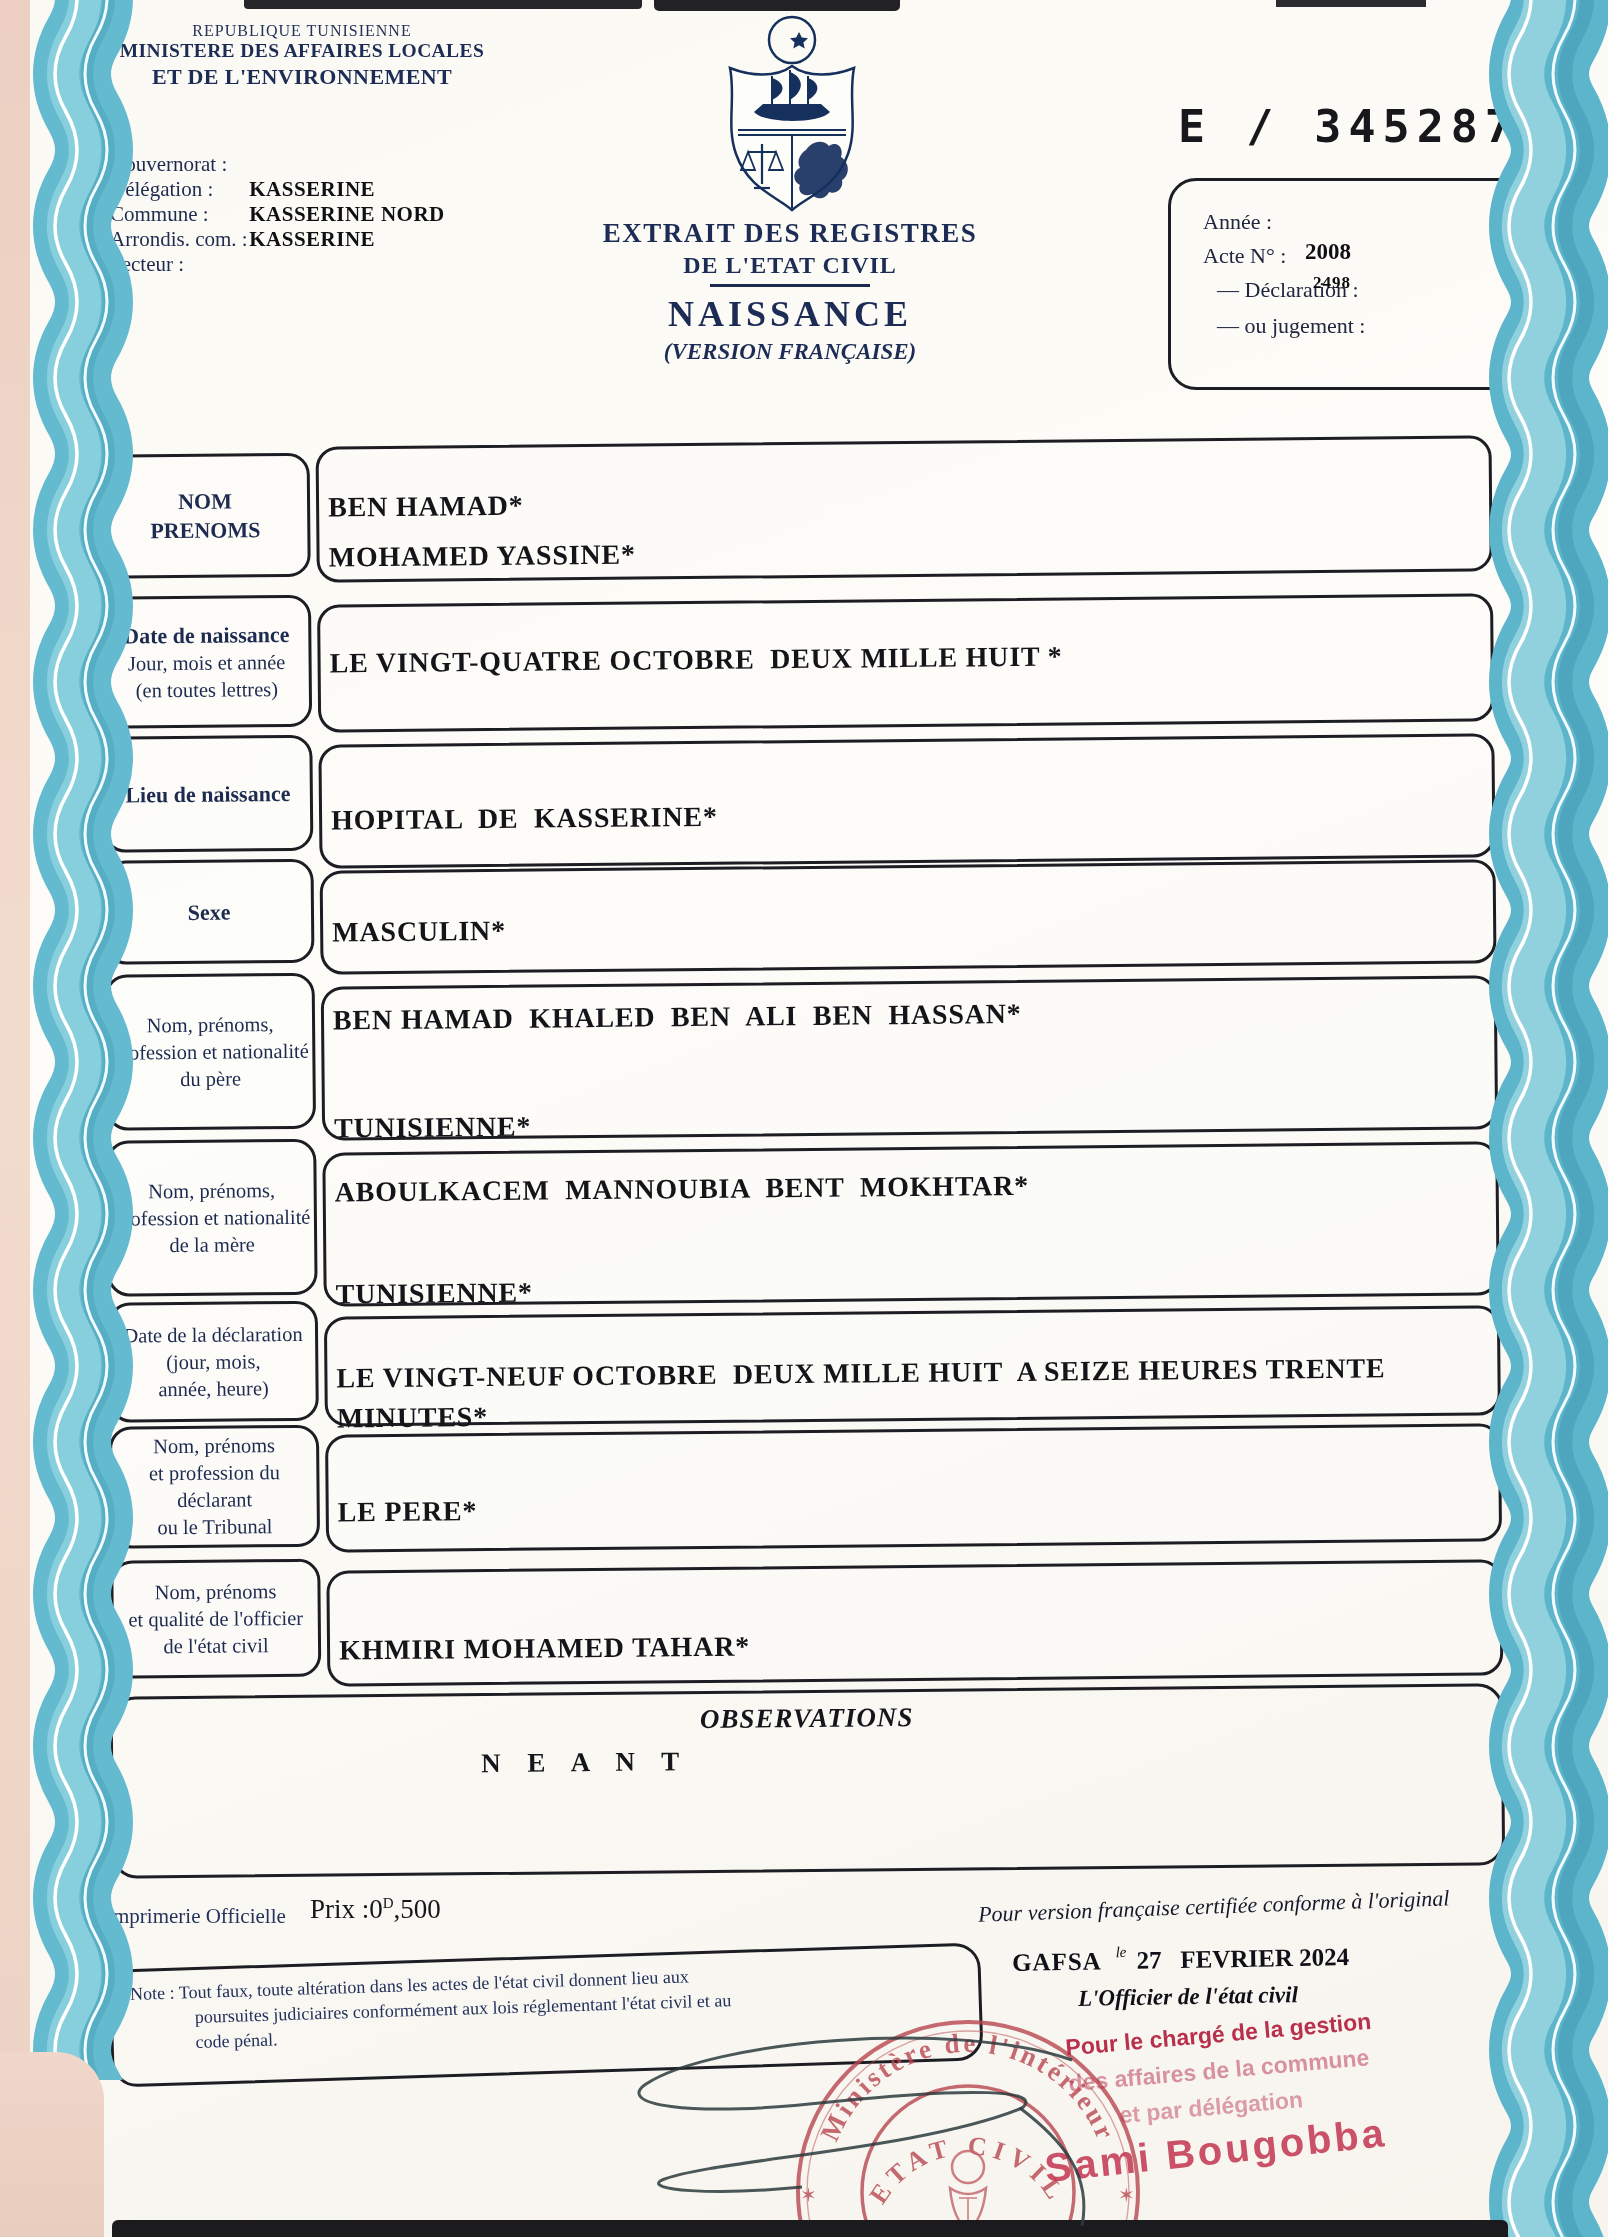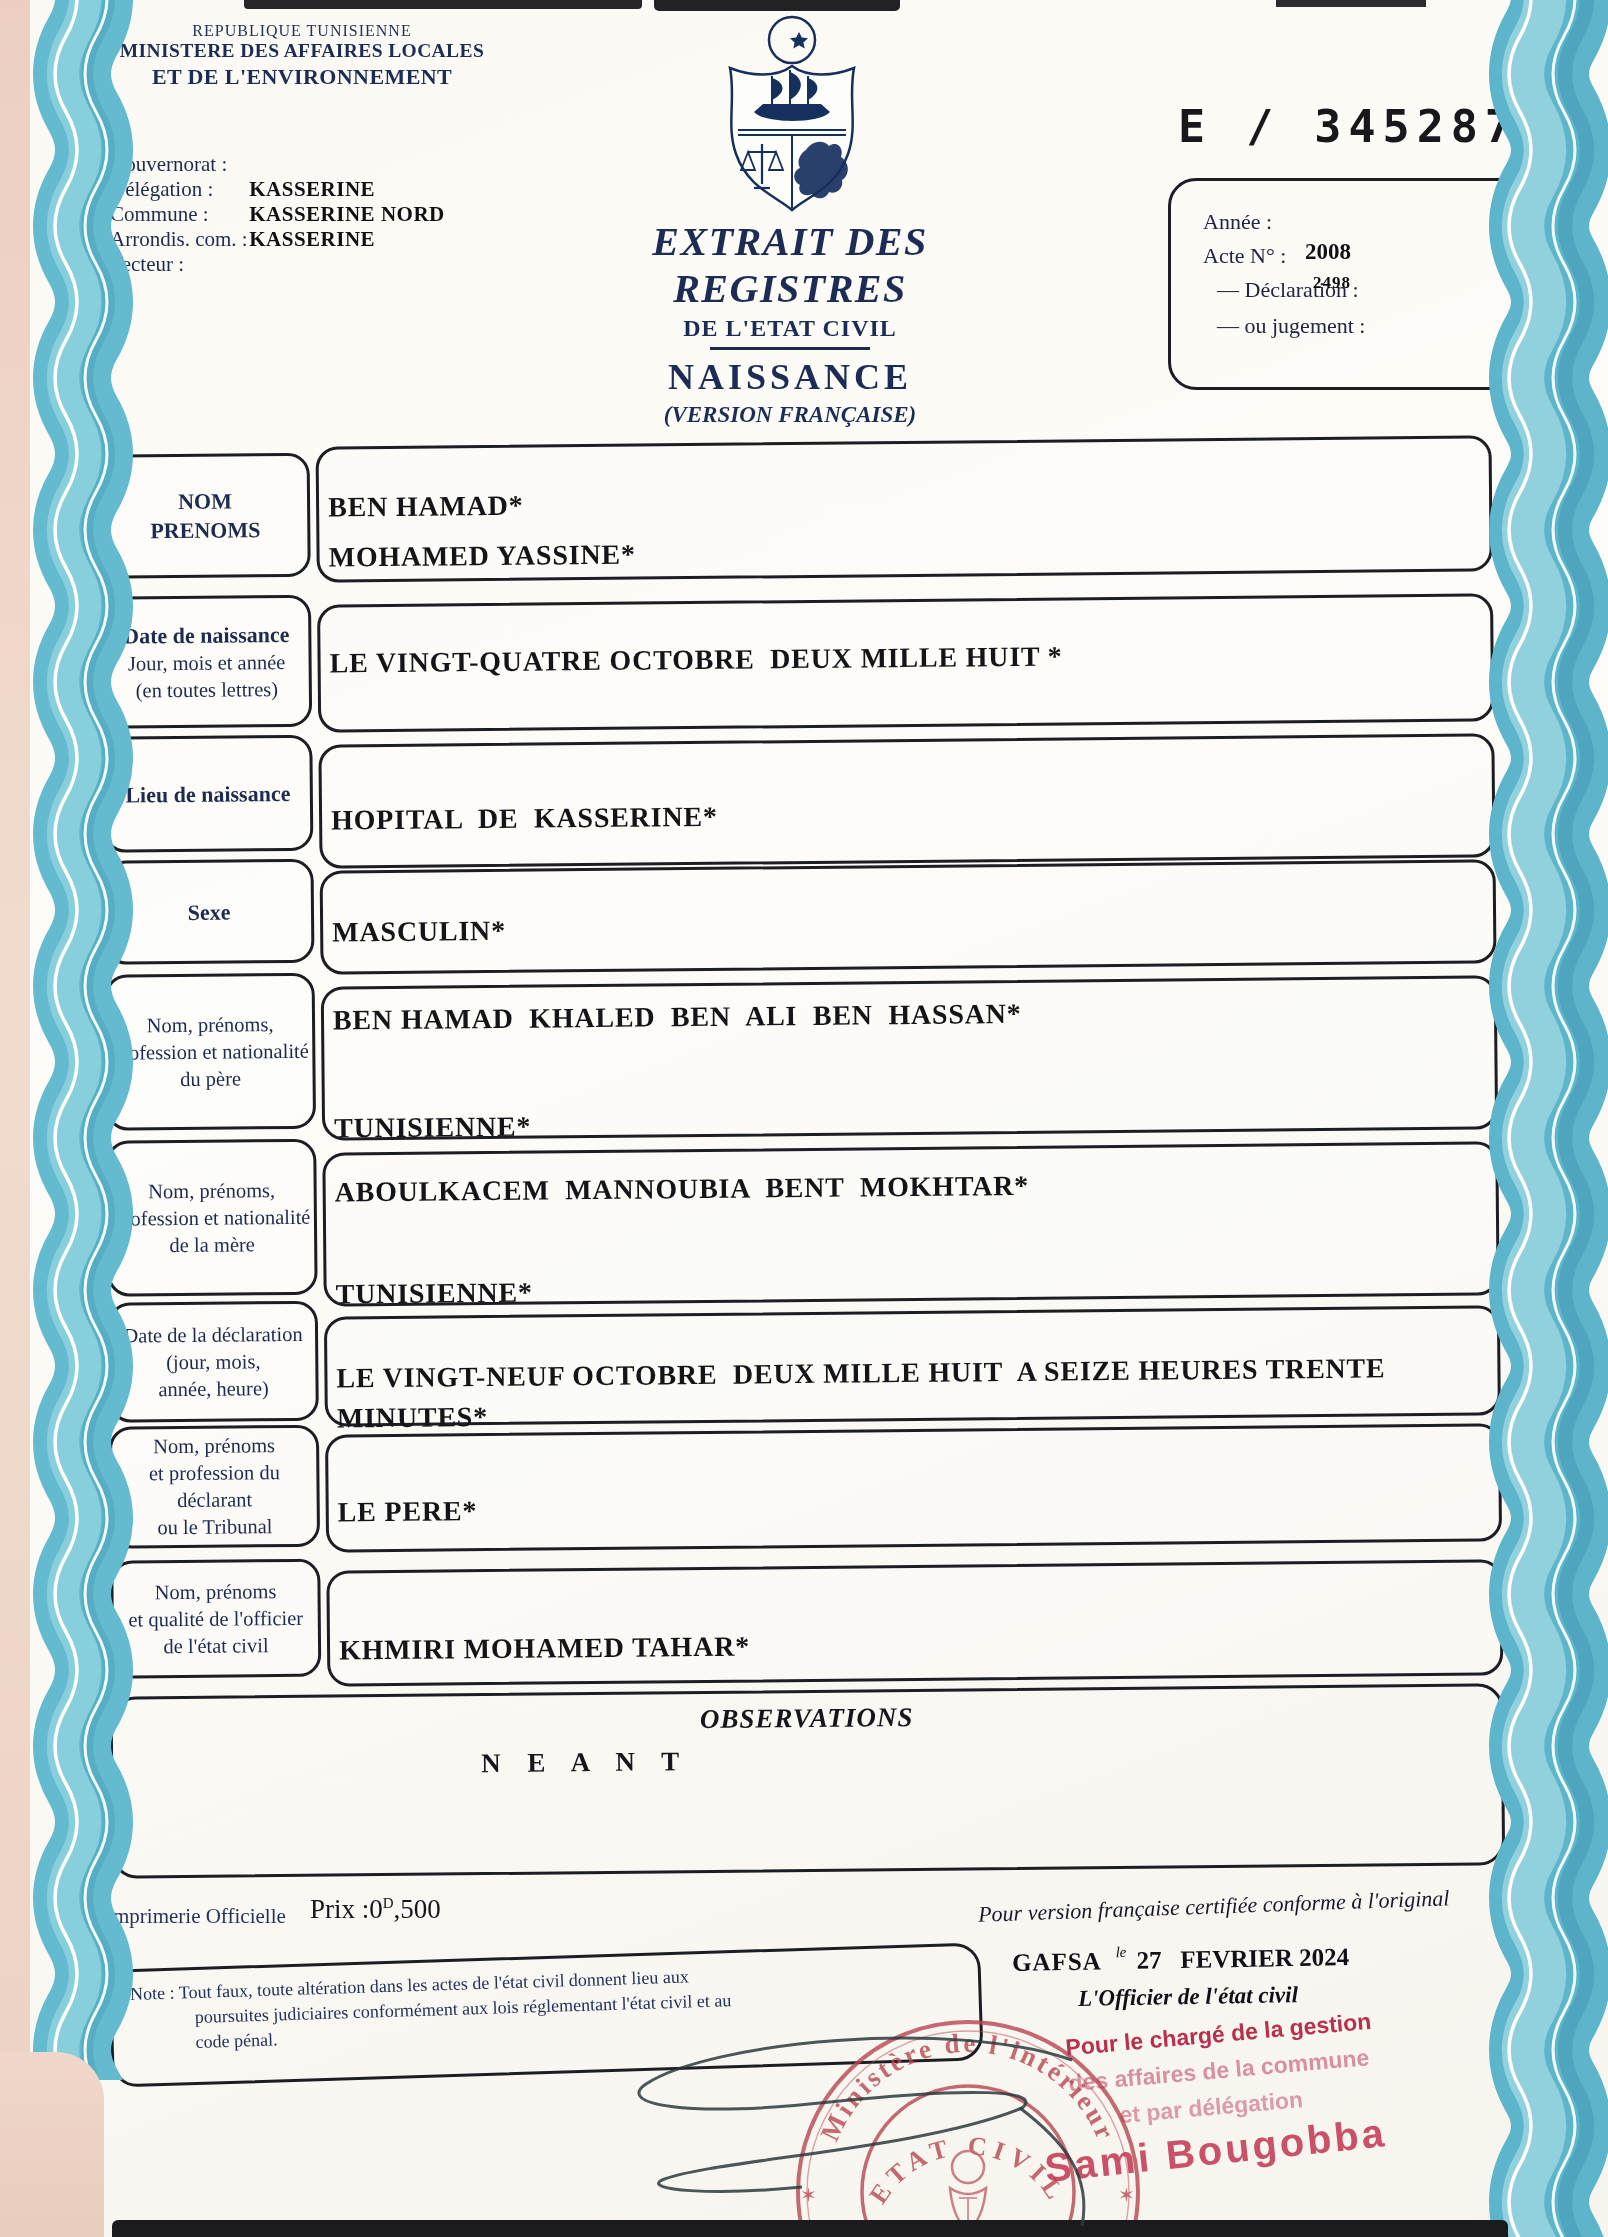--- a/index.html
+++ b/index.html
@@ -99,21 +99,21 @@
       <path d="M36 118 H144 M36 123 H144" stroke-width="2"></path>
       <path d="M90 124 V196" stroke-width="2"></path>
       <path d="M60 132 V172 M46 140 H74" stroke-width="2.2"></path>
       <path d="M46 140 l-7 18 h14 Z M74 140 l-7 18 h14 Z" stroke-width="1.8"></path>
       <path d="M52 176 h16" stroke-width="2.2"></path>
       <path d="M104 138 c6 -9 17 -11 23 -4 c9 -6 15 3 12 11 c10 7 8 19 1 23 c2 9 -7 15 -13 12 c-3 7 -13 9 -17 2 c-9 4 -15 -3 -12 -9 c-9 -5 -6 -15 0 -17 c-4 -8 1 -15 6 -18 Z" fill="#16305e" stroke="none" opacity="0.92"></path>
     </g>
   </svg>
 
   <div class="abs navy" style="left:540px;top:218px;width:500px;text-align:center;">
-    <div style="font-size:40px;font-weight:700;letter-spacing:1.5px;font-style:italic;">EXTRAIT DES REGISTRES</div>
+    <div style="font-size:27px;font-weight:700;letter-spacing:1.5px;">EXTRAIT DES REGISTRES</div>
     <div style="font-size:24px;font-weight:700;margin-top:3px;letter-spacing:1px;">DE L'ETAT CIVIL</div>
     <div style="width:160px;height:3px;background:#1d2a4e;margin:5px auto 6px auto;"></div>
     <div style="font-size:36px;font-weight:700;letter-spacing:4px;text-align:center;">NAISSANCE</div>
     <div style="font-size:23px;font-style:italic;font-weight:600;margin-top:4px;">(VERSION FRANÇAISE)</div>
   </div>
 
   <div class="abs serial" style="left:1178px;top:100px;">E / 3452877</div>
 
   <div class="abs" style="left:1168px;top:178px;width:362px;height:206px;border:3px solid #1d1d24;border-radius:28px;">
     <div class="actline" style="top:28px;left:32px;">Année :</div>

